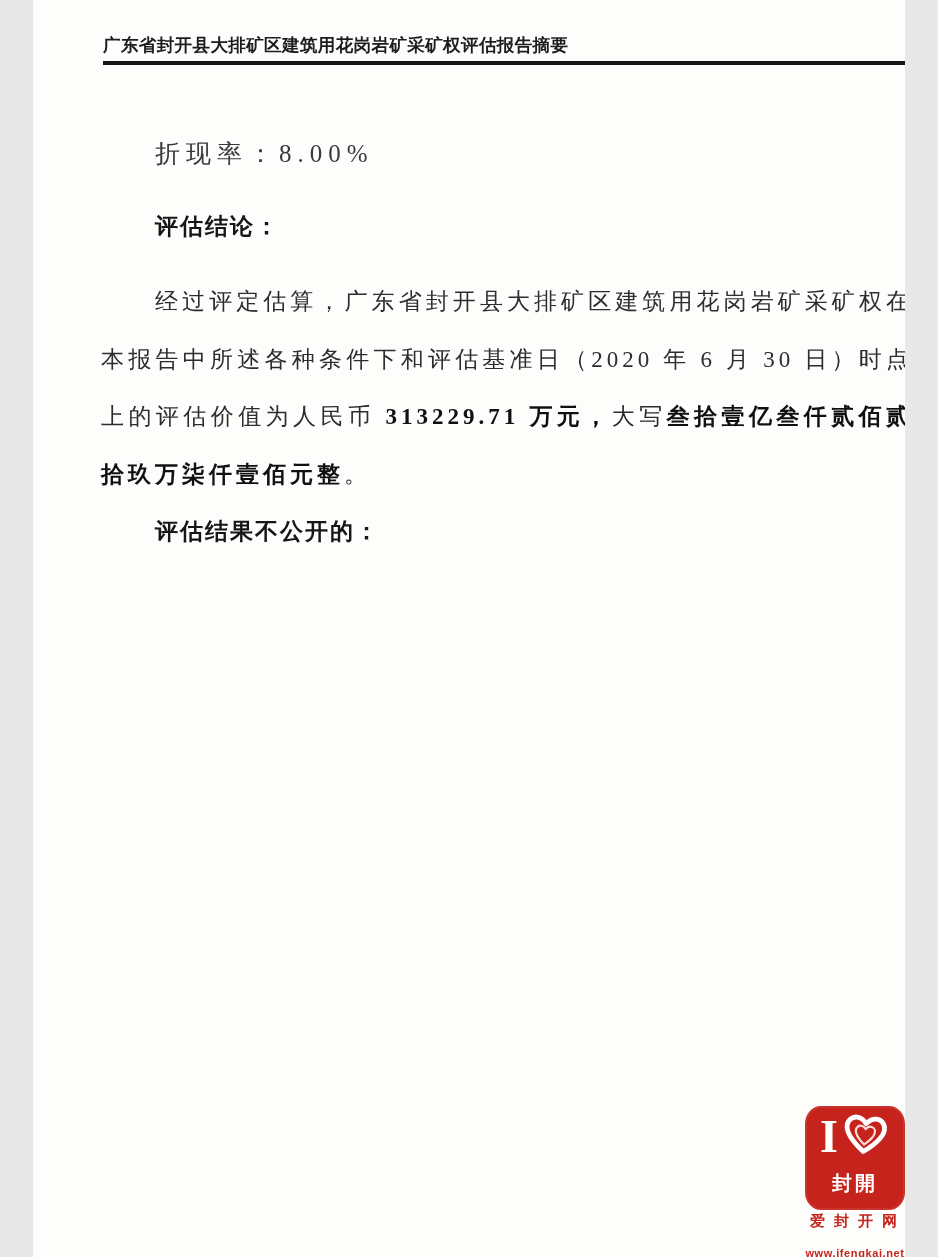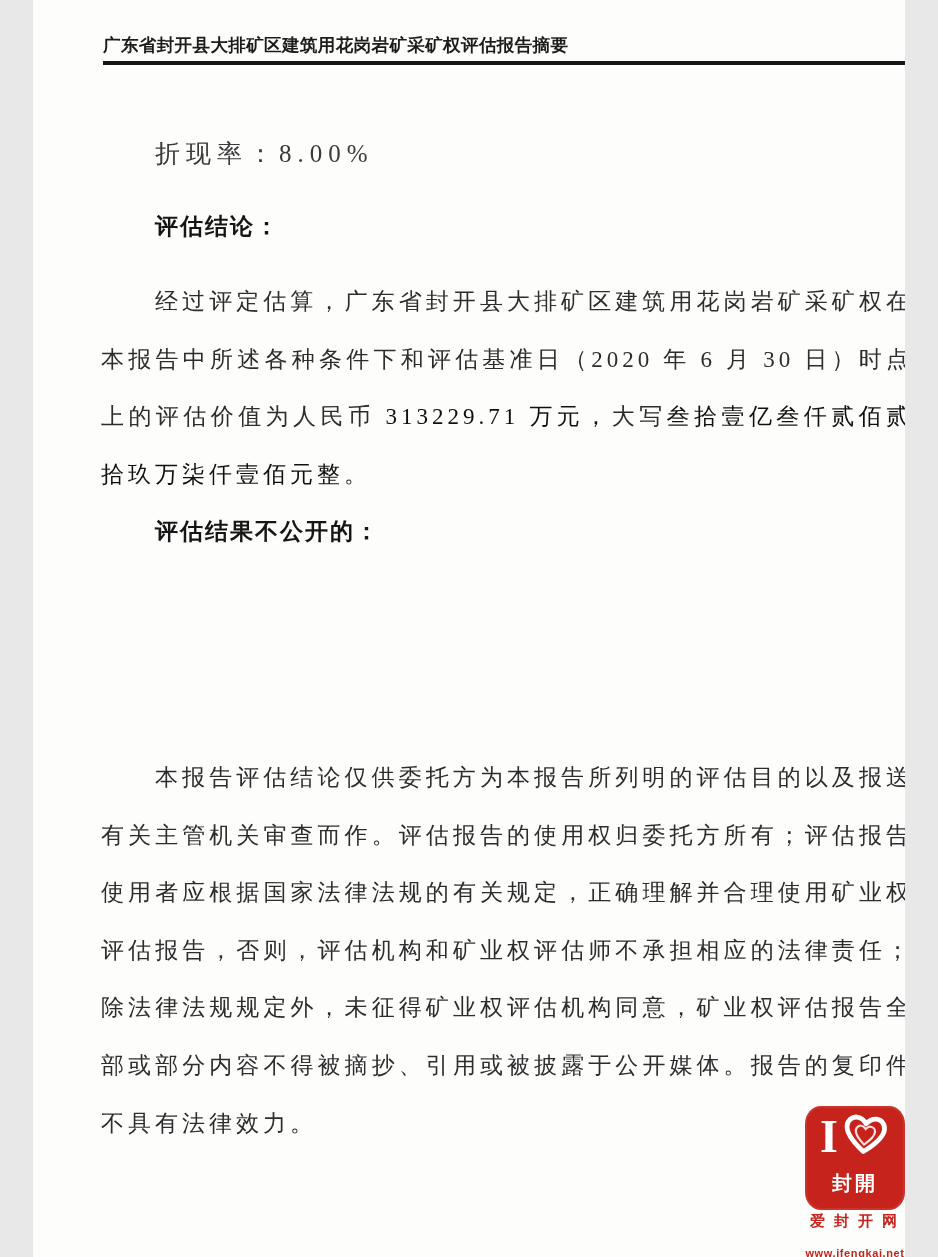--- a/index.html
+++ b/index.html
@@ -63,21 +63,21 @@
     left: 68px;
     width: 812px;
     font-size: 23px;
     line-height: 57.6px;
     letter-spacing: 4px;
     text-align: justify;
     text-indent: 54px;
     color: #2d2d2d;
   }
   .para b, .para strong {
-    font-weight: 400;
+    font-weight: 700;
     color: #101010;
   }
   .para.conclusion-para { top: 273px; }
   .para.statement-para1 { top: 566px; }
   .para.statement-para2 { top: 749px; }
 
   
   :root { --stamp-red: #c5231b; }
   .logo {
     position: absolute;
@@ -153,21 +153,20 @@
 
   <div class="section-heading conclusion">评估结论：</div>
 
   <p class="para conclusion-para">
     <span>经过评定估算，广东省封开县大排矿区建筑用花岗岩矿采矿权在本报告中所述各种条件下和评估基准日（2020 年 6 月 30 日）时点上的评估价值为人民币 </span><strong>313229.71 万元，</strong><span>大写</span><strong>叁拾壹亿叁仟贰佰贰拾玖万柒仟壹佰元整</strong><span>。</span>
   </p>
 
   <div class="section-heading statement">评估结果不公开的：</div>
 
 
-  <p class="para statement-para2">本报告评估结论仅供委托方为本报告所列明的评估目的以及报送有关主管机关审查而作。评估报告的使用权归委托方所有；评估报告使用者应根据国家法律法规的有关规定，正确理解并合理使用矿业权评估报告，否则，评估机构和矿业权评估师不承担相应的法律责任；除法律法规规定外，未征得矿业权评估机构同意，矿业权评估报告全部或部分内容不得被摘抄、引用或被披露于公开媒体。报告的复印件不具有法律效力。</p>
 
   <div class="logo">
     <div class="stamp">
       <div class="stamp-top">
         <span class="stamp-i">I</span>
         <span class="stamp-heart">
           <svg width="50" height="44" viewBox="0 0 24 22">
             <path d="M12 20.3 C5.4 15.3 2.6 11.5 2.6 8.2 C2.6 5.6 4.6 3.5 7.1 3.5 C9 3.5 10.7 4.6 12 6.3 C13.3 4.6 15 3.5 16.9 3.5 C19.4 3.5 21.4 5.6 21.4 8.2 C21.4 11.5 18.6 15.3 12 20.3 Z" fill="none" stroke="#ffffff" stroke-width="2.4" stroke-linejoin="round"></path>
             <path d="M12 16.8 C8.6 14 7.2 11.9 7.2 10.1 C7.2 8.7 8.3 7.6 9.6 7.6 C10.5 7.6 11.4 8.2 12 9 C12.6 8.2 13.5 7.6 14.4 7.6 C15.7 7.6 16.8 8.7 16.8 10.1 C16.8 11.9 15.4 14 12 16.8 Z" fill="none" stroke="#ffffff" stroke-width="1.1" opacity="0.85"></path>
           </svg>

